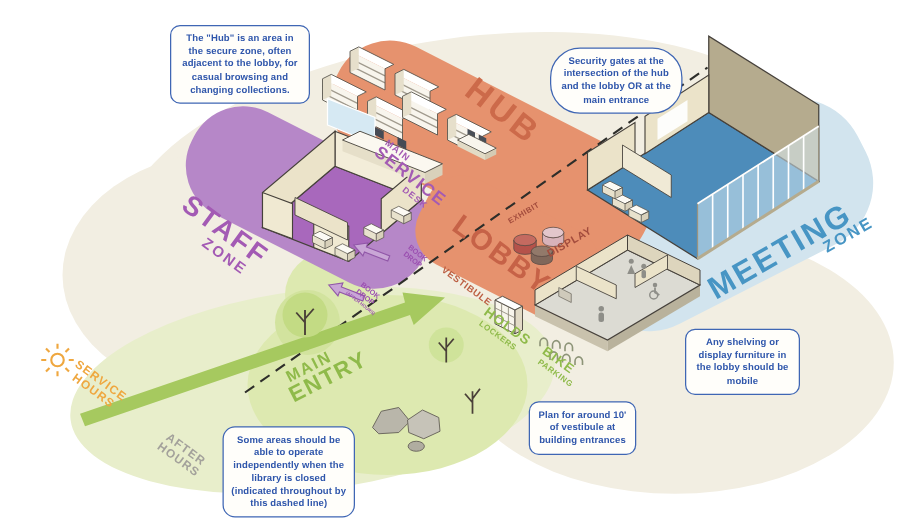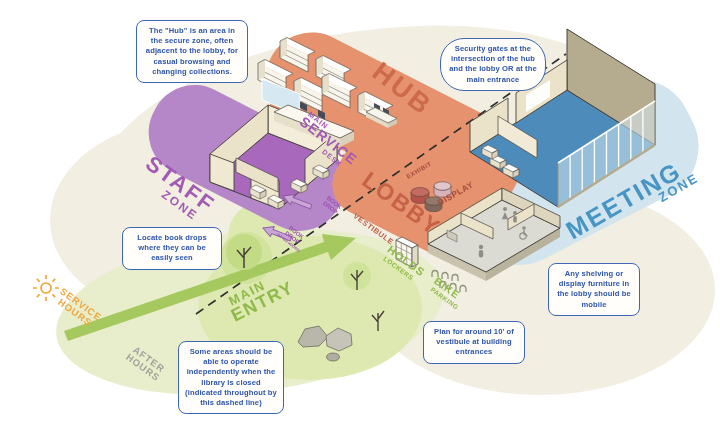--- a/index.html
+++ b/index.html
@@ -255,18 +255,17 @@
   </g>
   <g transform="translate(295,234) rotate(38)" fill="#9b4fb0">
     <text x="0" y="0" text-anchor="middle" font-size="5.8">BOOK</text>
     <text x="0" y="6.5" text-anchor="middle" font-size="5.8">DROP</text>
     <text x="0" y="12" text-anchor="middle" font-size="3.6">(AFTER HOURS)</text>
   </g>
 </svg>
 
 <div class="callout" style="left:136px;top:20px;width:112px;">The "Hub" is an area in the secure zone, often adjacent to the lobby, for casual browsing and changing collections.</div>
 <div class="callout" style="left:440px;top:38px;width:106px;border-radius:24px;">Security gates at the intersection of the hub and the lobby OR at the main entrance</div>
-<div class="callout" style="left:122px;top:227px;width:100px;">Locate book drops where they can be easily seen</div>
 <div class="callout" style="left:524px;top:263px;width:92px;margin-left:24px;">Any shelving or display furniture in the lobby should be mobile</div>
-<div class="callout" style="left:423px;top:321px;width:102px;">Plan for around 10' of vestibule at building entrances</div>
-<div class="callout" style="left:178px;top:341px;width:106px;">Some areas should be able to operate independently when the library is closed (indicated throughout by this dashed line)</div>
+<div class="callout" style="left:423px;top:321px;width:86px;">Plan for around 10' of vestibule at building entrances</div>
+<div class="callout" style="left:178px;top:341px;width:106px;border-radius:10px;">Some areas should be able to operate independently when the library is closed (indicated throughout by this dashed line)</div>
 
 </div>
 
 </body></html>

